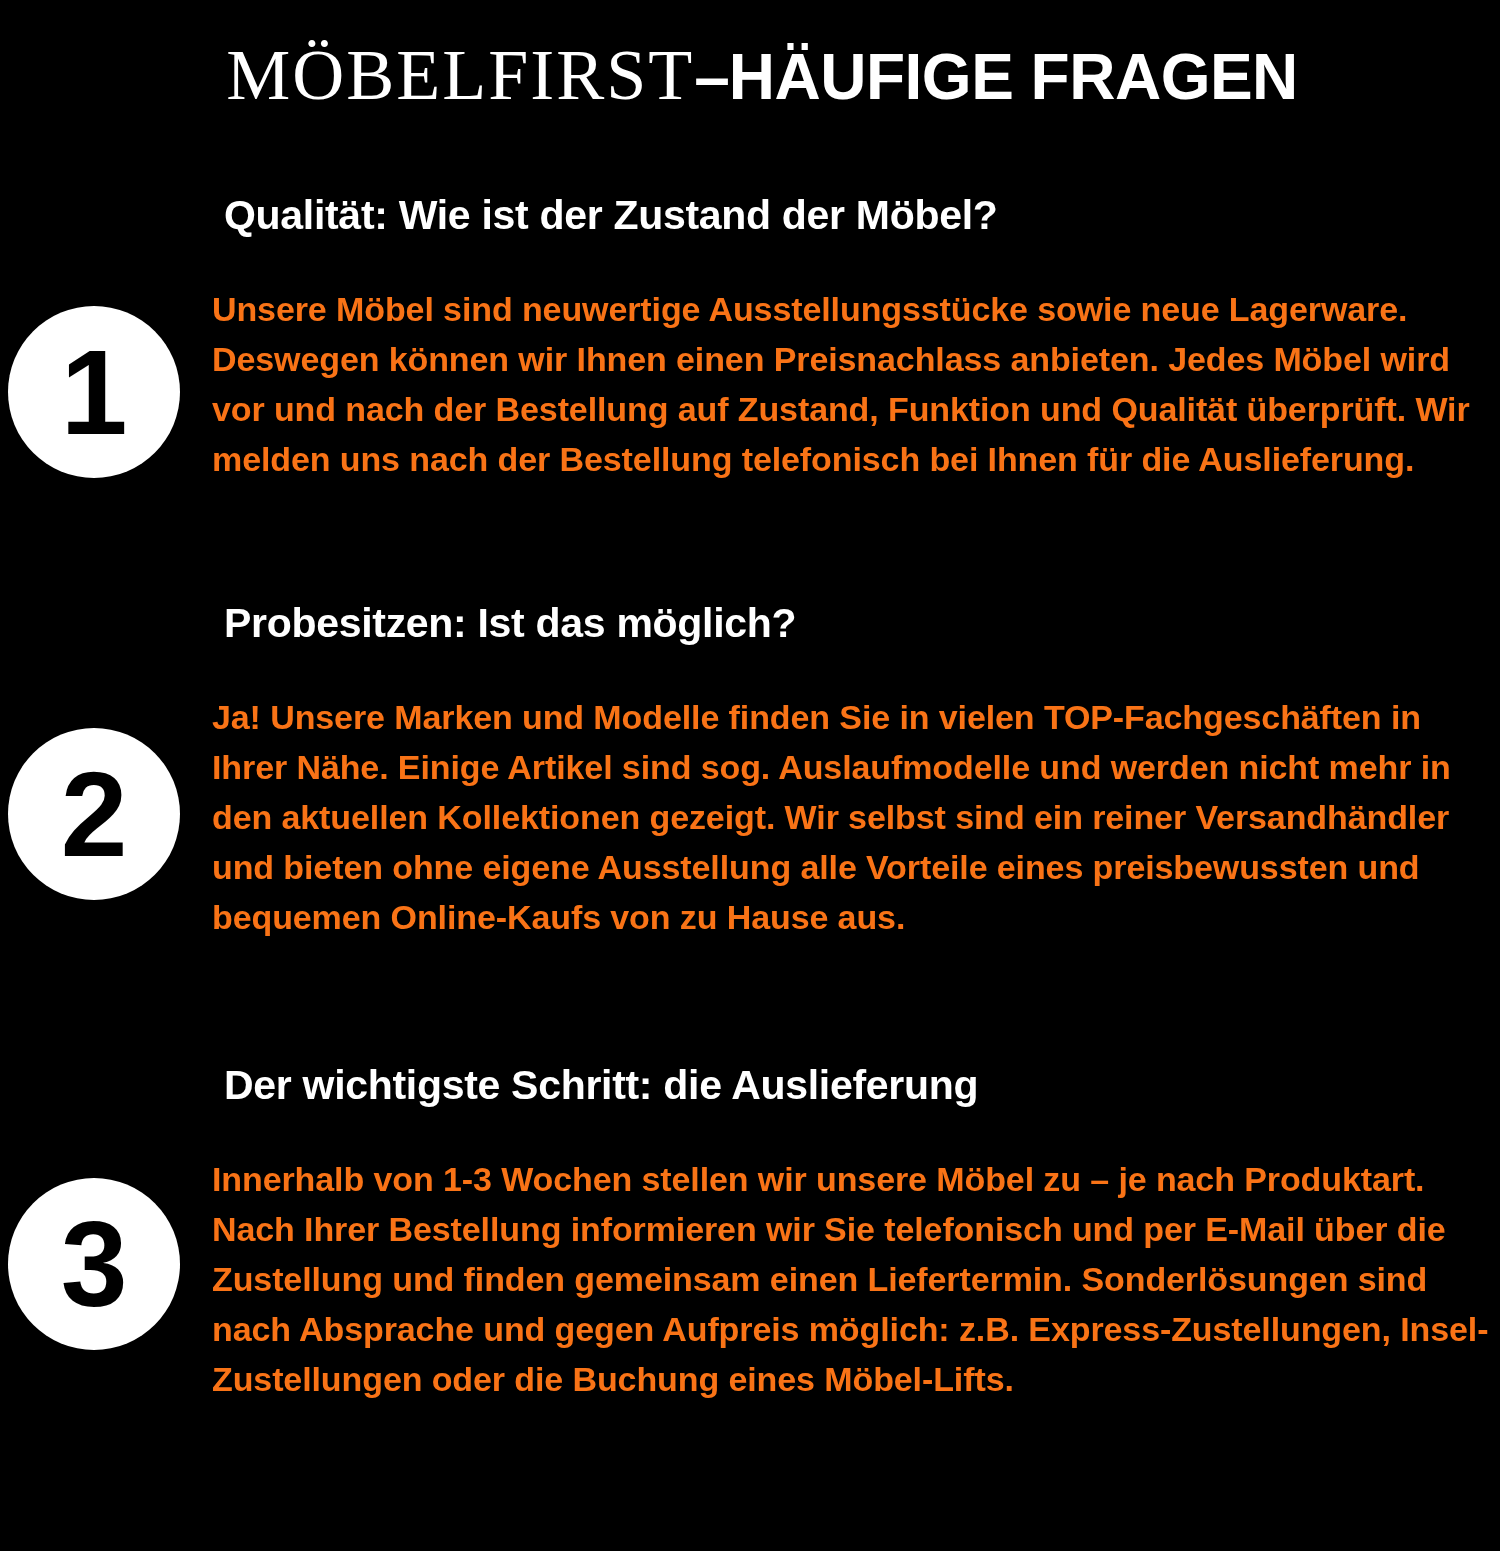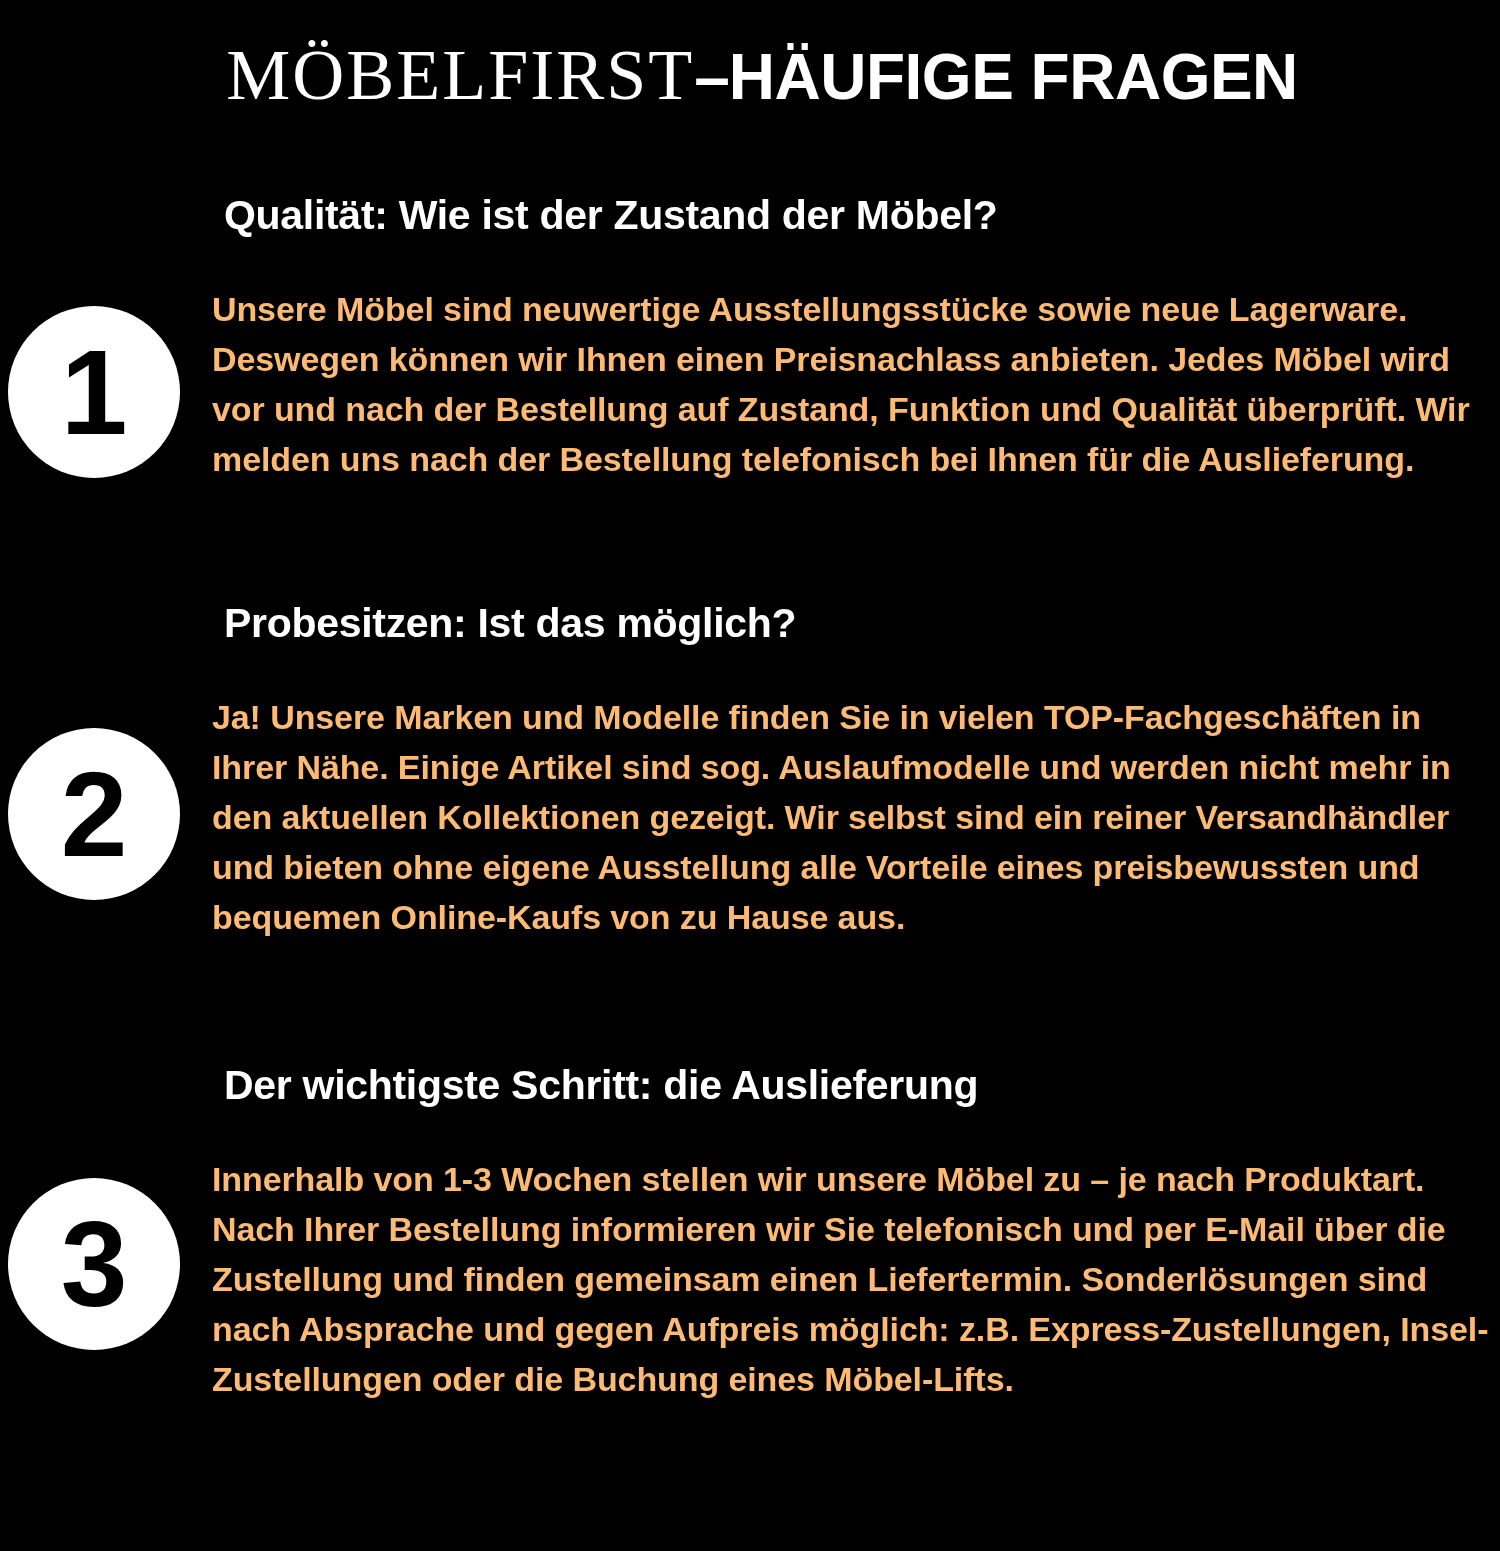--- a/index.html
+++ b/index.html
@@ -92,21 +92,21 @@
   }
   .q-body {
     position: absolute;
     left: 212px;
     top: 92px;
     width: 1280px;
     font-size: 34px;
     font-weight: bold;
     line-height: 50px;
     letter-spacing: -0.1px;
-    color: #fdba74;
+    color: #f97316;
   }
   .faq-3 .q-body { width: 1300px; }
 </style>
 </head>
 <body>
 
 <div class="header">
   <span class="brand">MÖBELFIRST</span><span class="header-sep">–</span><span class="header-title">HÄUFIGE FRAGEN</span>
 </div>
 

